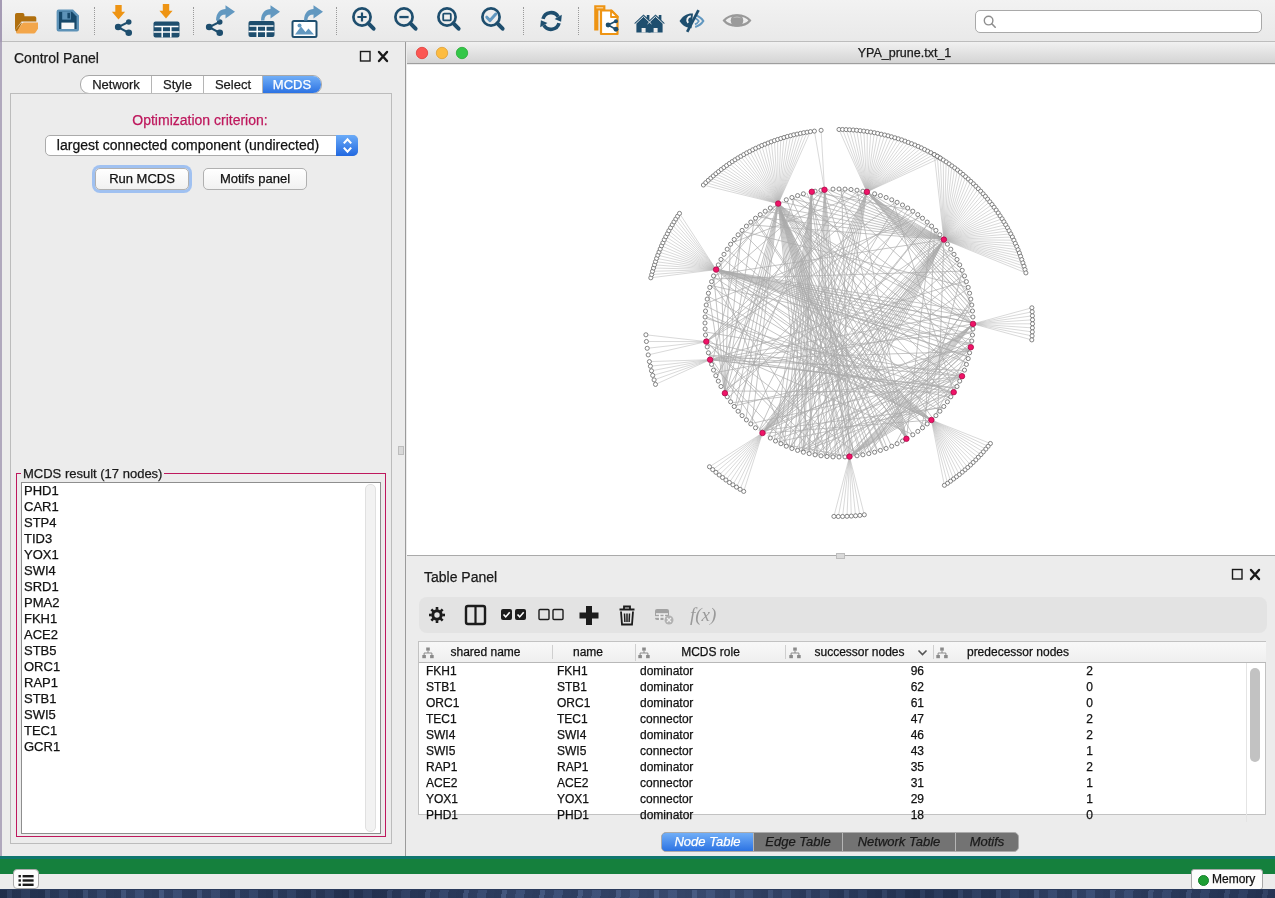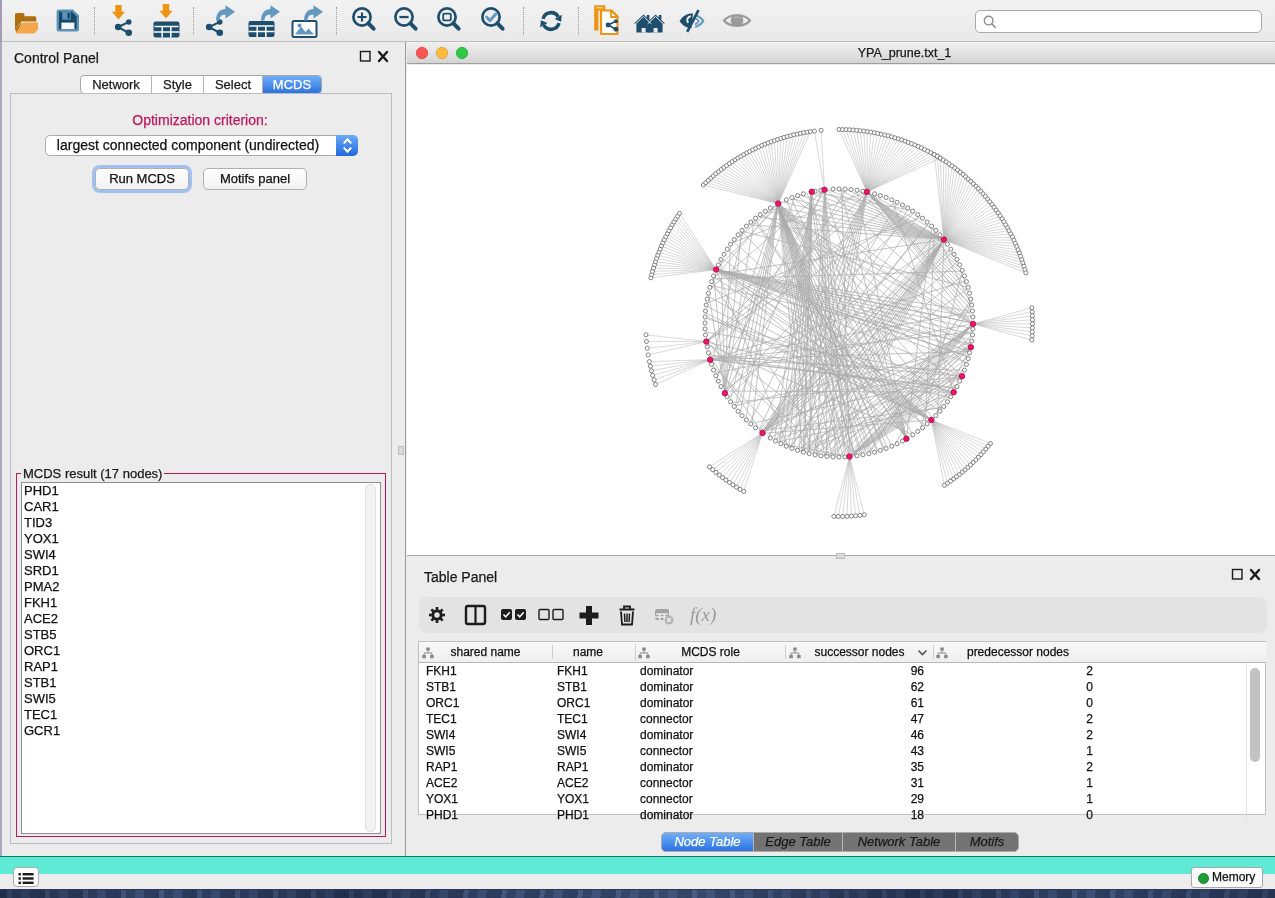--- a/index.html
+++ b/index.html
@@ -5,21 +5,21 @@
 body { font-family:"Liberation Sans",sans-serif; background:#ececec; position:relative; -webkit-text-stroke:0.25px currentColor; }
 #toolbar { position:absolute; left:0; top:0; width:1275px; height:42px;
   background:linear-gradient(#f2f2f2,#e9e9e9); border-bottom:1px solid #bdbdbd; }
 #toolbar::before { content:""; position:absolute; left:0; top:0; width:2px; height:42px; background:#a59bb4; }
 #search { position:absolute; right:13px; top:10px; width:287px; height:23px; background:#fff;
   border:1px solid #a9a9a9; border-radius:5px; }
 .ptitle { position:absolute; font-size:14px; color:#1a1a1a; }
 #cpanel { position:absolute; left:0; top:42px; width:400px; height:814px; background:#ececec; }
 #cpanel::before { content:""; position:absolute; left:0; top:0; width:2px; height:814px; background:#b0a8bd; }
 #tabs { position:absolute; left:80px; top:33px; height:19px; display:flex;
-  border:1px solid #a8a8a8; border-radius:4px; background:#fff; overflow:hidden; }
+  border:1px solid #a8a8a8; border-radius:9px; background:#fff; overflow:hidden; }
 .tab { font-size:13px; color:#1a1a1a; text-align:center; line-height:17px; border-right:1px solid #b5b5b5; }
 .tab.sel { background:linear-gradient(#71aef7,#2c73e3); color:#fff; }
 #tabpane { position:absolute; left:10px; top:51px; width:382px; height:751px; border:1px solid #bcbcbc; }
 #optlabel { position:absolute; left:0; top:70px; width:400px; text-align:center; font-size:14px; color:#be185d; }
 #combo { position:absolute; left:45px; top:93px; width:313px; height:21px; background:#fff;
   border:1px solid #ababab; border-radius:5px; font-size:14px; color:#111; text-align:center; line-height:19px; }
 #combo span { display:block; margin-right:27px; }
 #stepper { position:absolute; right:-1px; top:-1px; width:22px; height:21px; border-radius:0 5px 5px 0;
   background:linear-gradient(#6babf8,#2168e0); }
 .mbtn { position:absolute; top:126px; height:22px; background:linear-gradient(#fff,#f1f1f1);
@@ -50,22 +50,22 @@
 #tbody { position:absolute; left:0; top:21px; width:847px; }
 .trow { position:relative; height:16px; }
 .trow i { position:absolute; top:0; font-style:normal; font-size:12px; color:#111; line-height:16px; }
 .trow i.num { text-align:right; }
 #tscroll { position:absolute; right:0; top:21px; width:19px; height:159px; border-left:1px solid #e4e4e4; }
 #tscroll div { position:absolute; left:3px; top:5px; width:10px; height:94px; background:#c2c2c2; border-radius:5px; }
 #btabs { position:absolute; left:255px; top:275px; height:20px; display:flex;
   border:1px solid #ababab; border-radius:5px; background:#737373; overflow:hidden;font-style:italic; }
 .btab { font-size:13px; color:#1a1a1a; text-align:center; line-height:18px; border-right:1px solid #b5b5b5; }
 .btab.sel { background:linear-gradient(#71aef7,#2c73e3); color:#fff; }
-#statusbar { position:absolute; left:0; top:856px; width:1275px; height:18px; background:#5eead4;
-  border-top:1px solid #0f766e; }
+#statusbar { position:absolute; left:0; top:856px; width:1275px; height:18px; background:#15803d;
+  border-top:3px solid #0f766e; }
 #listbtn { position:absolute; left:13px; top:10px; width:26px; height:20px; background:#fcfcfc;
   border:1px solid #ababab; border-radius:4px; text-align:center; padding-top:3px; }
 #membtn { position:absolute; right:12px; top:10px; width:72px; height:21px; background:#fcfcfc;
   border:1px solid #a8a8a8; border-radius:3px; font-size:12px; color:#111; line-height:19px; padding-left:20px; }
 #greendot { position:absolute; left:6px; top:4.5px; width:11px; height:11px; border-radius:50%;
   background:#1d9e33; border:1px solid #15802a; }
 #wallpaper { position:absolute; left:0; top:889px; width:1275px; height:9px; background:#3a4d74; border-top:1px solid #2a3a5c; }
 #wallpaper::before { content:""; position:absolute; inset:0;
   background:repeating-linear-gradient(93deg, rgba(12,22,44,0.32) 0 7px, rgba(95,115,155,0.28) 7px 12px, rgba(25,35,60,0.28) 12px 21px, rgba(70,90,130,0.22) 21px 30px, rgba(15,25,48,0.3) 30px 38px); }
 #wallpaper::after { content:""; position:absolute; inset:0;
@@ -228,20 +228,21 @@
       <path d="M6.8 12.6 L10.5 16.6 L14.2 12.6" fill="none" stroke="#fff" stroke-width="2.1"></path>
         </svg></div>
   </div>
   <div class="mbtn" id="runbtn" style="left:95px;width:94px">Run MCDS</div>
   <div class="mbtn" style="left:203px;width:104px">Motifs panel</div>
   <fieldset id="mcdsbox">
       <legend>MCDS result (17 nodes)</legend>
     <div id="mcdslist">
         <div class="li">PHD1</div>
         <div class="li">CAR1</div>
+        <div class="li">STP4</div>
         <div class="li">TID3</div>
         <div class="li">YOX1</div>
         <div class="li">SWI4</div>
         <div class="li">SRD1</div>
         <div class="li">PMA2</div>
         <div class="li">FKH1</div>
         <div class="li">ACE2</div>
         <div class="li">STB5</div>
         <div class="li">ORC1</div>
         <div class="li">RAP1</div>

